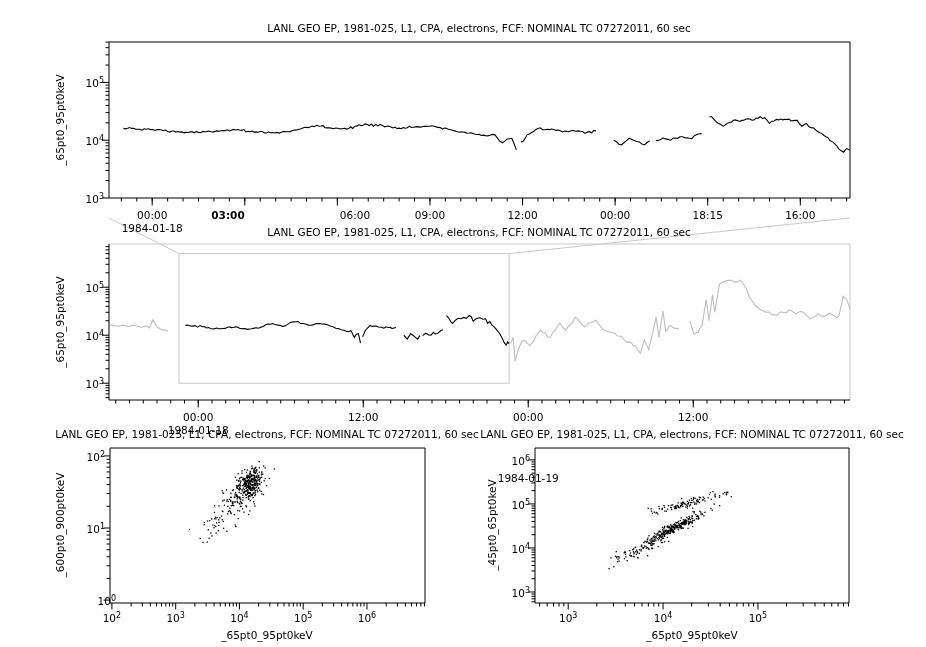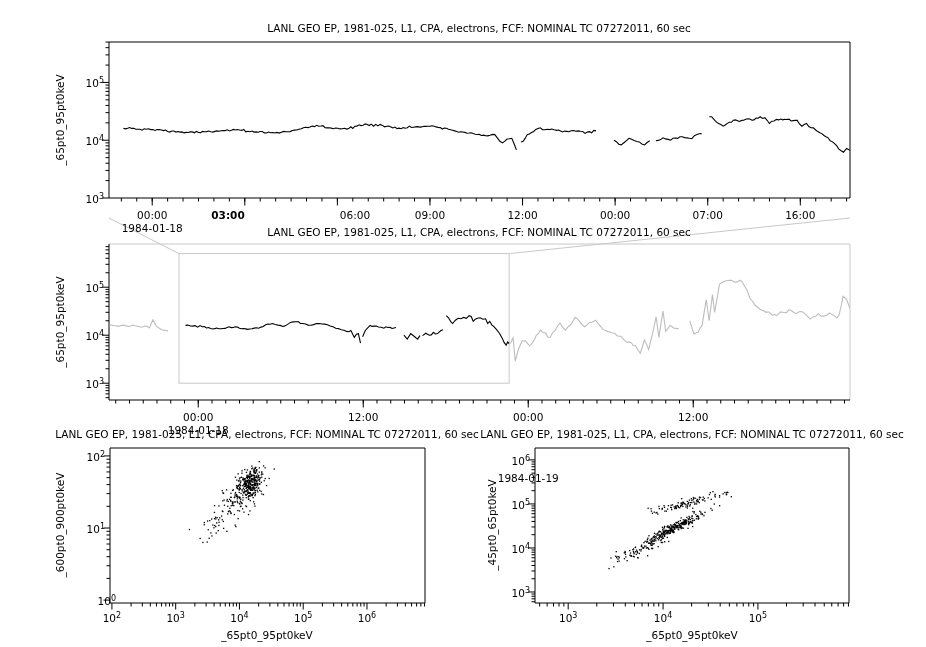--- a/index.html
+++ b/index.html
@@ -1314,21 +1314,21 @@
   <div class="lbl xlab" style="left:692px;top:629px">_65pt0_95pt0keV</div>
 <div class="lbl ytick" style="left: 68px; top: 191px;"><span><span>10</span><span class="exp">3</span></span></div>
     <div class="lbl ytick" style="left: 68px; top: 133.222px;"><span><span>10</span><span class="exp">4</span></span></div>
     <div class="lbl ytick" style="left: 68px; top: 75.4444px;"><span><span>10</span><span class="exp">5</span></span></div>
     <div class="lbl xtick" style="left: 152.207px; top: 209px;">00:00</div>
     <div class="lbl xtick" style="left: 228px; top: 209px; font-weight: bold;">03:00</div>
     <div class="lbl xtick" style="left: 355px; top: 209px;">06:00</div>
     <div class="lbl xtick" style="left: 429.966px; top: 209px;">09:00</div>
     <div class="lbl xtick" style="left: 522.553px; top: 209px;">12:00</div>
     <div class="lbl xtick" style="left: 615.139px; top: 209px;">00:00</div>
-    <div class="lbl xtick" style="left: 707.726px; top: 209px;">07:00</div>
+    <div class="lbl xtick" style="left: 707.726px; top: 209px;">18:15</div>
     <div class="lbl xtick" style="left: 800.312px; top: 209px;">16:00</div>
     <div class="lbl xtick" style="left: 152.207px; top: 222px;">1984-01-18</div>
     <div class="lbl ytick" style="left: 68px; top: 376.2px;"><span><span>10</span><span class="exp">3</span></span></div>
     <div class="lbl ytick" style="left: 68px; top: 328.2px;"><span><span>10</span><span class="exp">4</span></span></div>
     <div class="lbl ytick" style="left: 68px; top: 280.2px;"><span><span>10</span><span class="exp">5</span></span></div>
     <div class="lbl xtick" style="left: 198.239px; top: 411px;">00:00</div>
     <div class="lbl xtick" style="left: 363.242px; top: 411px;">12:00</div>
     <div class="lbl xtick" style="left: 528.245px; top: 411px;">00:00</div>
     <div class="lbl xtick" style="left: 693.247px; top: 411px;">12:00</div>
     <div class="lbl xtick" style="left: 198.239px; top: 424px;">1984-01-18</div>

